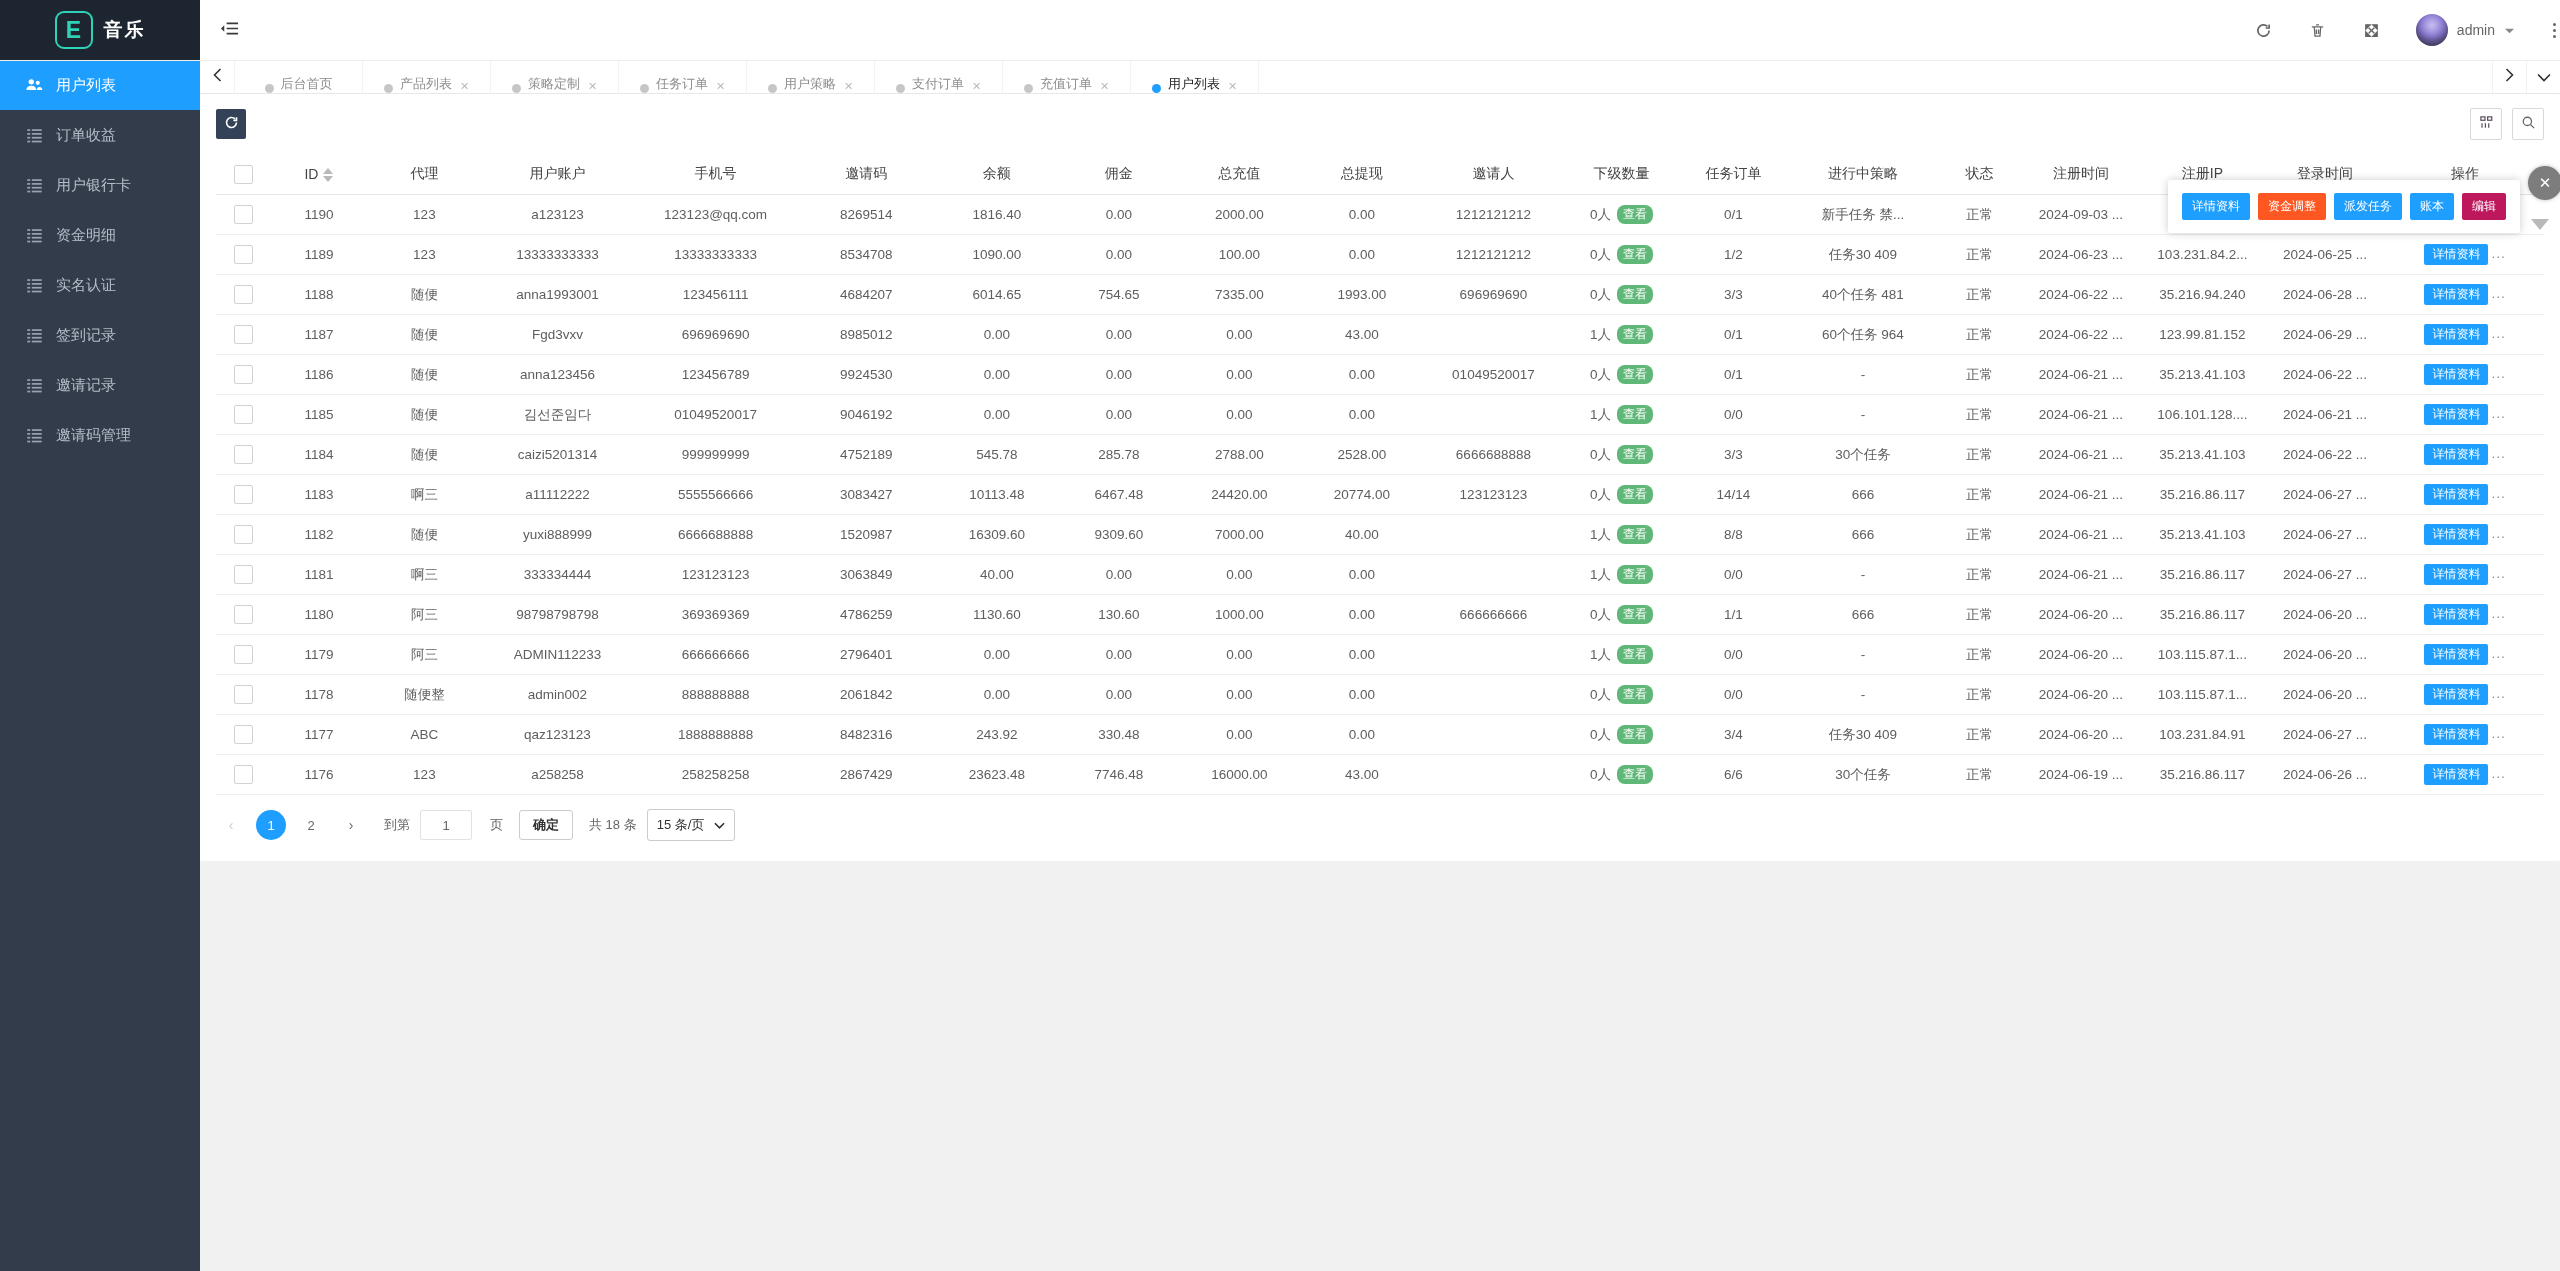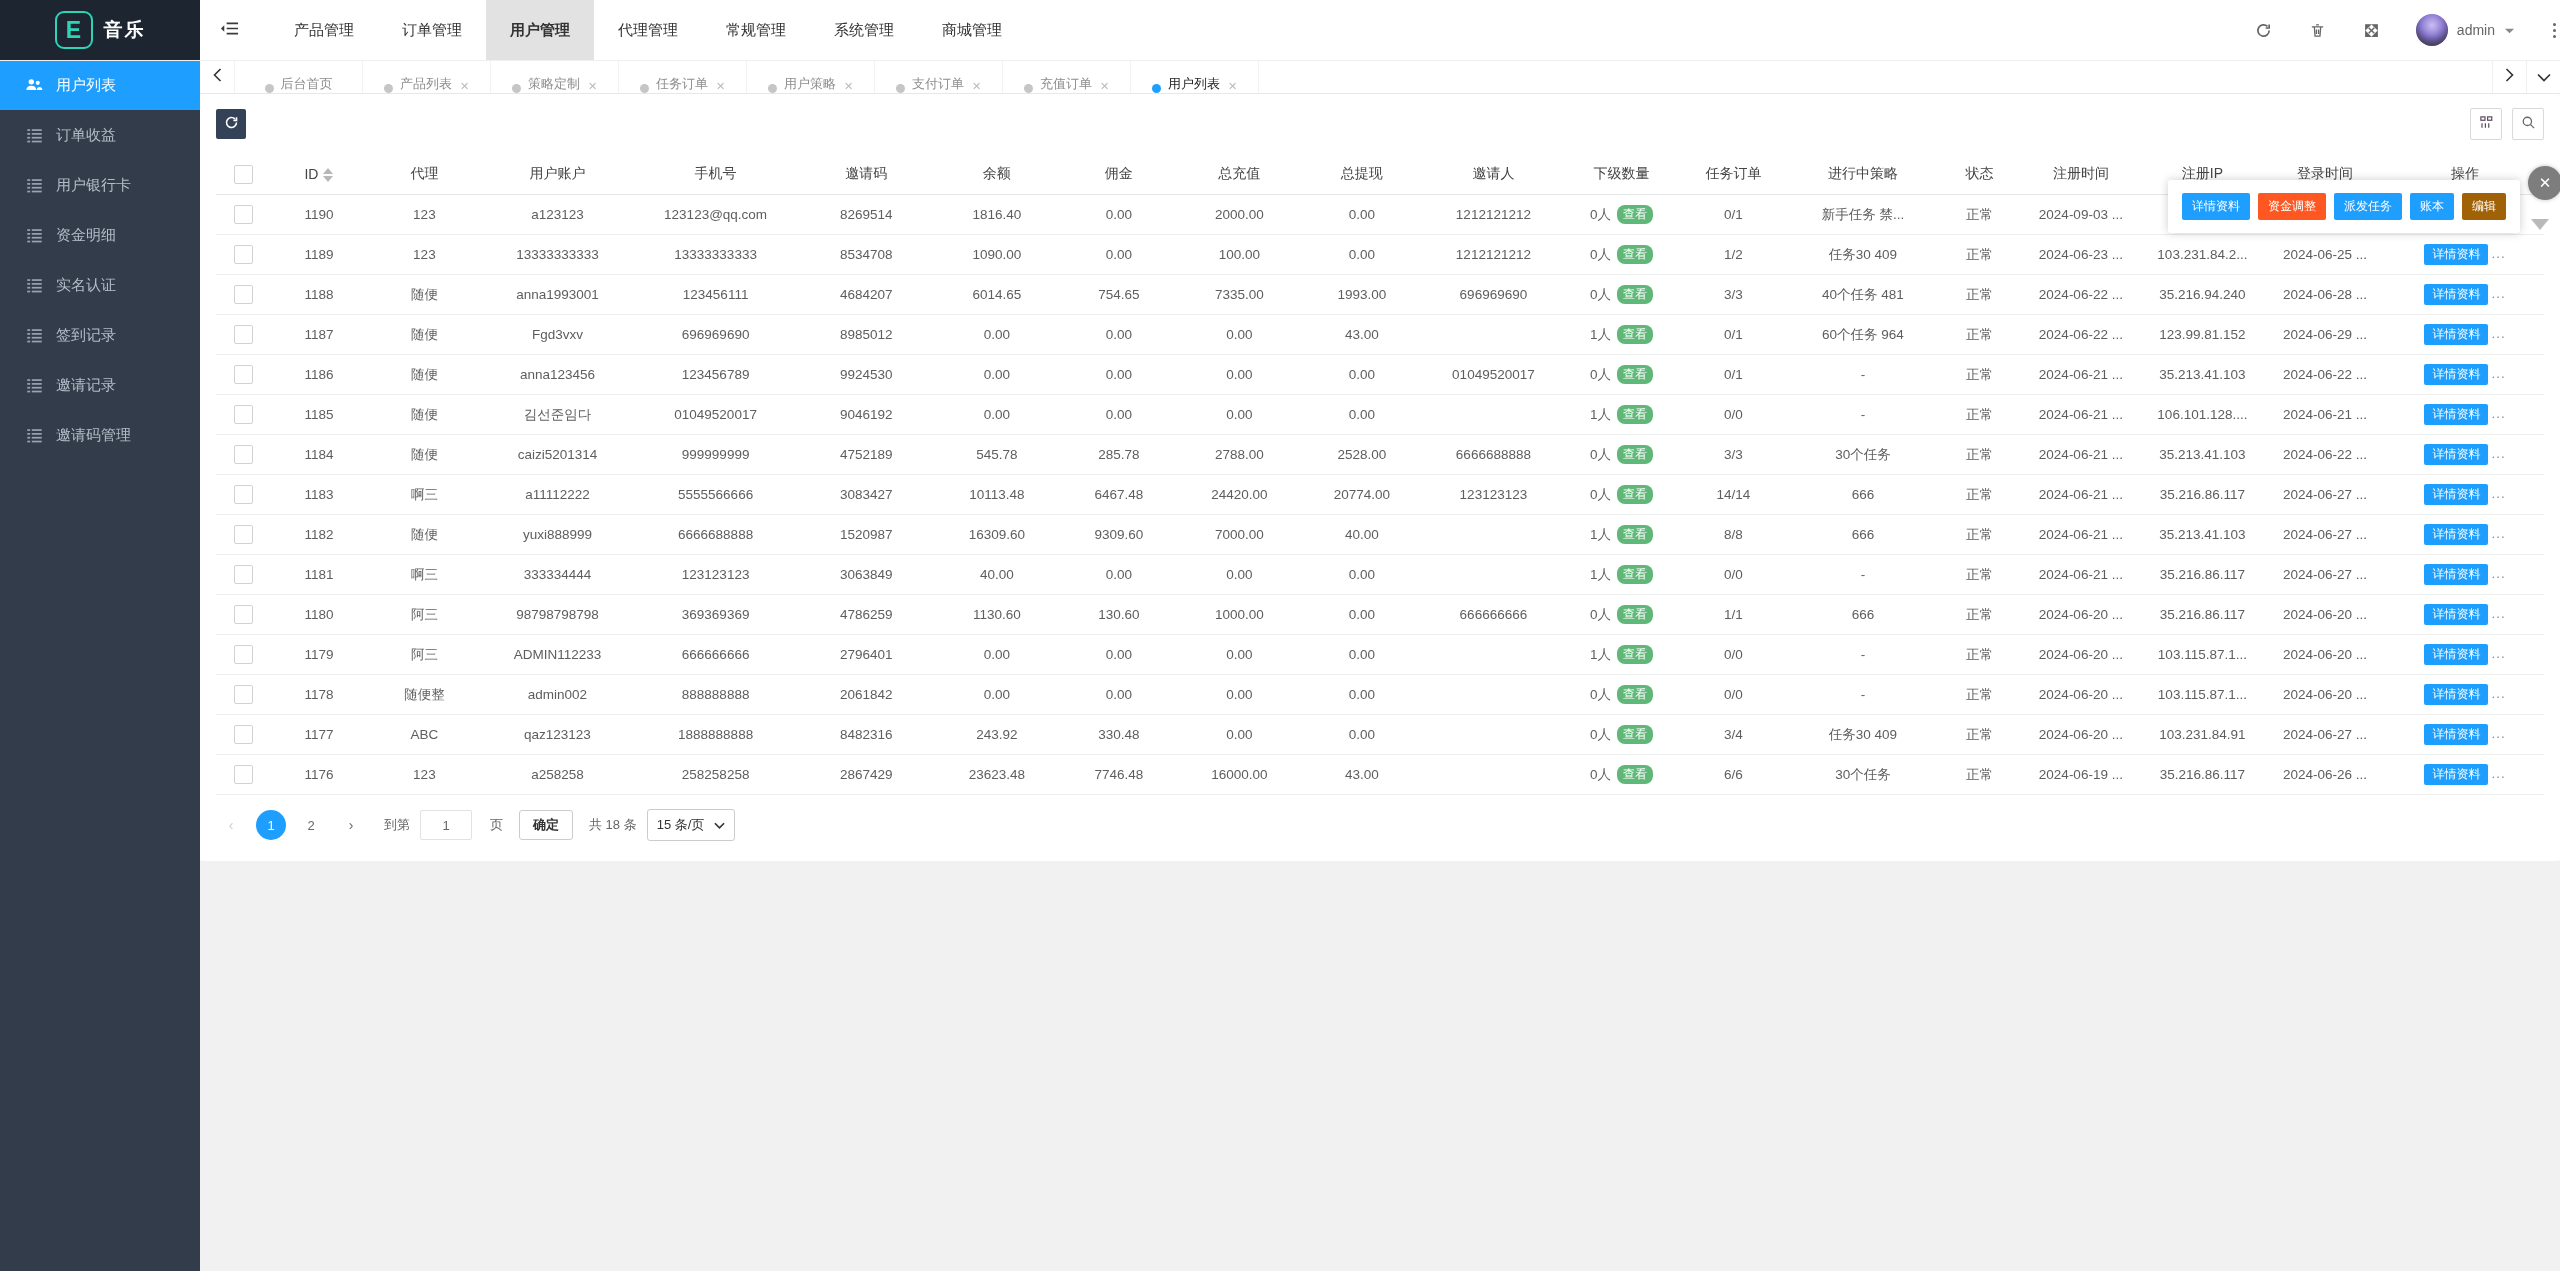--- a/index.html
+++ b/index.html
@@ -65,21 +65,21 @@
   .sub-wrap{display:inline-flex;align-items:center;gap:6px;}
   .badge-view{background:#5FB878;color:#fff;font-size:12px;padding:3px 6px;border-radius:8px;line-height:1.1;cursor:pointer;}
   .btn-detail{background:#1E9FFF;color:#fff;font-size:12px;padding:4px 8px;border-radius:2px;line-height:1.1;display:inline-block;cursor:pointer;}
   .action-more{color:#8a8a8a;margin-left:3px;letter-spacing:1px;}
 
   
   .row-popup{position:absolute;top:26px;right:24px;background:#fff;box-shadow:0 0 10px rgba(0,0,0,0.2);border-radius:3px;padding:13px 14px;display:flex;gap:8px;z-index:6;}
   .p-btn{font-size:12px;color:#fff;padding:7px 10px;border-radius:2px;white-space:nowrap;line-height:1.1;cursor:pointer;}
   .p-btn.blue{background:#1E9FFF;}
   .p-btn.orange{background:#FF5722;}
-  .p-btn.teal{background:#a16207;}
+  .p-btn.teal{background:#be185d;}
   .popup-close{position:absolute;top:-14px;right:-42px;width:34px;height:34px;border-radius:50%;background:#7d7d7d;color:#fff;display:flex;align-items:center;justify-content:center;font-size:15px;cursor:pointer;box-shadow:0 0 4px rgba(0,0,0,.25);}
   .popup-caret{position:absolute;bottom:3px;right:-29px;width:0;height:0;border-left:9px solid transparent;border-right:9px solid transparent;border-top:11px solid #b9b9b9;cursor:pointer;}
 
   
   .pagination{margin-top:14px;display:flex;align-items:center;gap:10px;font-size:13px;color:#666;}
   .pg-arrow{width:30px;height:30px;display:flex;align-items:center;justify-content:center;font-size:14px;cursor:pointer;}
   .pg-arrow.disabled{color:#ccc;}
   .pg-num{min-width:30px;height:30px;border-radius:50%;display:flex;align-items:center;justify-content:center;color:#666;cursor:pointer;}
   .pg-num.active{background:#1E9FFF;color:#fff;}
   .jump-label{color:#666;margin-left:8px;}
@@ -100,29 +100,20 @@
     </div>
     <div class="header-main">
       <div class="collapse-btn">
         <span>
           <svg width="19" height="19" viewBox="0 0 20 20">
               <path d="M7 4.5h12M7 10h12M7 15.5h12" stroke="#3a3a3a" stroke-width="1.8" fill="none"></path>
               <path d="M4.5 6.5L1 10l3.5 3.5z" fill="#3a3a3a"></path>
             </svg>
         </span>
       </div>
-      <div class="nav" id="topNav">
-          <div class="nav-item">产品管理</div>
-          <div class="nav-item">订单管理</div>
-          <div class="nav-item active">用户管理</div>
-          <div class="nav-item">代理管理</div>
-          <div class="nav-item">常规管理</div>
-          <div class="nav-item">系统管理</div>
-          <div class="nav-item">商城管理</div>
-        </div>
       <div class="header-right">
         <div class="h-icon">
           <svg width="17" height="17" viewBox="0 0 24 24" fill="none" stroke="#666" stroke-width="2.4">
               <path d="M20 12a8 8 0 1 1-2.4-5.7"></path>
               <path d="M20 3.5v5h-5"></path>
             </svg>
         </div>
         <div class="h-icon">
           <svg width="17" height="17" viewBox="0 0 24 24" fill="none" stroke="#666" stroke-width="1.8">
               <path d="M4 7h16M10 4h4M7.5 7l1 13h7l1-13M10.5 10.5v6.5M13.5 10.5v6.5"></path>

